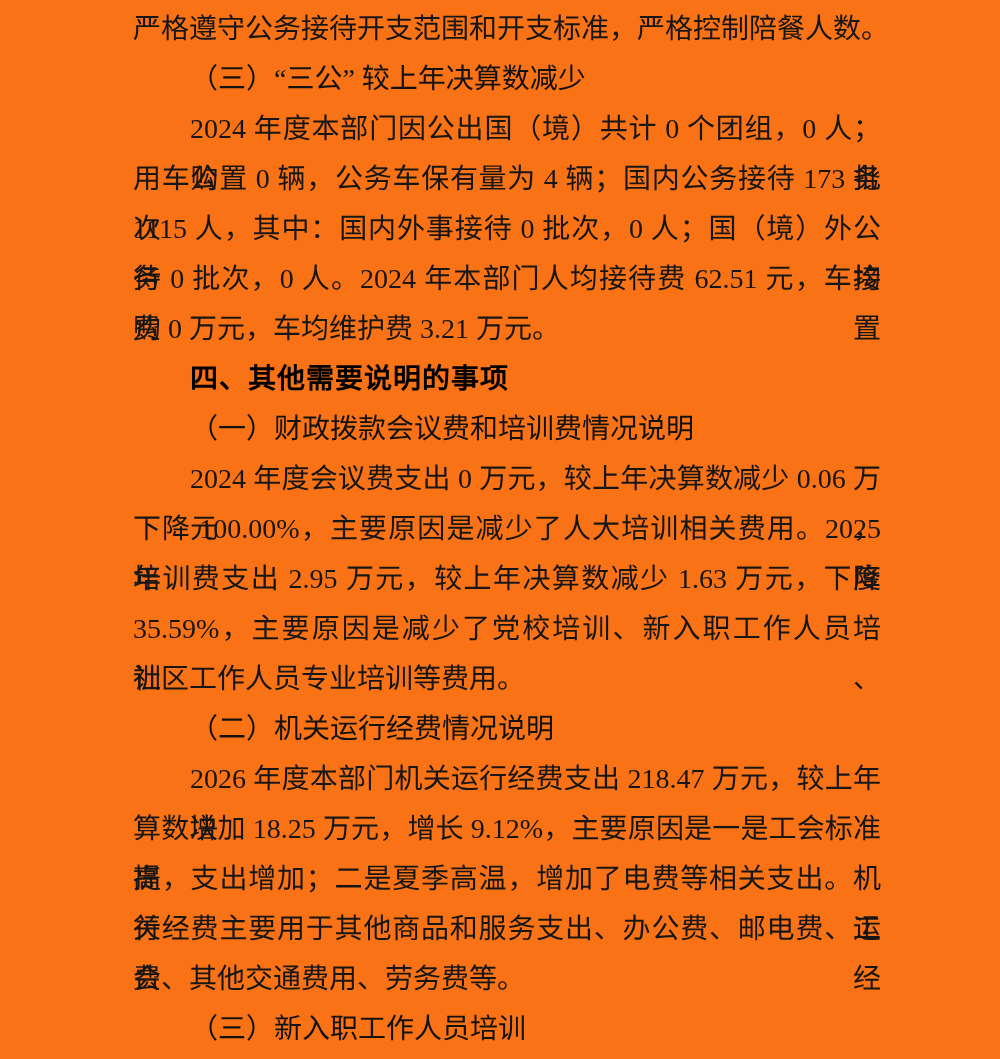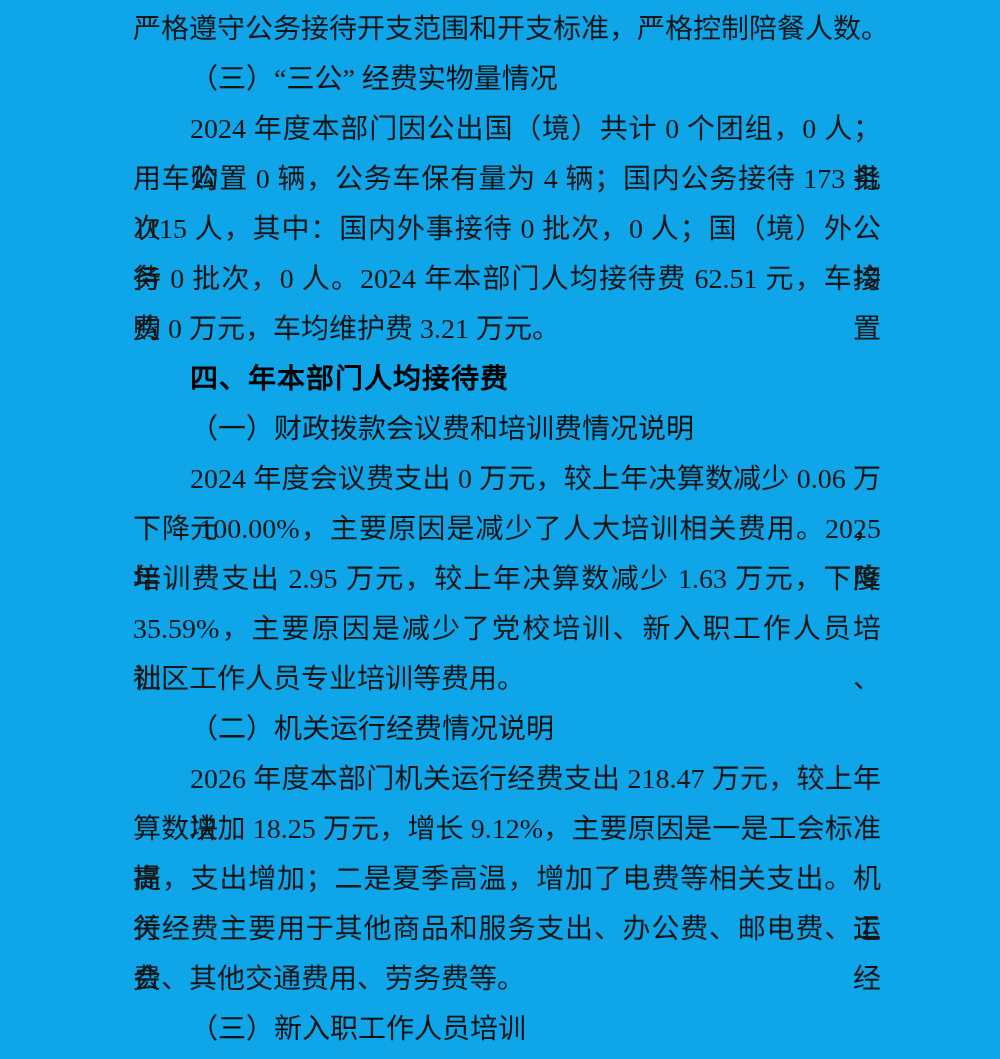--- a/index.html
+++ b/index.html
@@ -11,21 +11,21 @@
   body {
     width: 1000px;
     height: 1059px;
     overflow: hidden;
   }
   .page {
     box-sizing: border-box;
     width: 1000px;
     height: 1059px;
     padding: 4px 119px 0 133px;
-    background: #0ea5e9;
+    background: #f97316;
     font-family: "Liberation Serif", "DejaVu Serif", serif;
     color: #161616;
   }
   .line {
     height: 50px;
     line-height: 50px;
     font-size: 28px;
     white-space: nowrap;
     overflow: visible;
   }
@@ -52,29 +52,29 @@
     color: #121212;
   }
 </style>
 </head>
 <body>
 
 <div class="page">
 
   <div class="line">严格遵守公务接待开支范围和开支标准，严格控制陪餐人数。</div>
 
-  <div class="line h2 indent">（三）“三公” 经费实物量情况</div>
+  <div class="line h2 indent">（三）“三公” 较上年决算数减少</div>
 
   <div class="line j indent">2024 年度本部门因公出国（境）共计 0 个团组，0 人；公务</div>
   <div class="line j">用车购置 0 辆，公务车保有量为 4 辆；国内公务接待 173 批次</div>
   <div class="line j">1115 人，其中：国内外事接待 0 批次，0 人；国（境）外公务接</div>
   <div class="line j">待 0 批次，0 人。2024 年本部门人均接待费 62.51 元，车均购置</div>
   <div class="line">费 0 万元，车均维护费 3.21 万元。</div>
 
-  <div class="line h1 indent">四、年本部门人均接待费</div>
+  <div class="line h1 indent">四、其他需要说明的事项</div>
 
   <div class="line h2 indent">（一）财政拨款会议费和培训费情况说明</div>
 
   <div class="line j indent">2024 年度会议费支出 0 万元，较上年决算数减少 0.06 万元，</div>
   <div class="line j">下降 100.00%，主要原因是减少了人大培训相关费用。2025 年度</div>
   <div class="line j">培训费支出 2.95 万元，较上年决算数减少 1.63 万元，下降</div>
   <div class="line j">35.59%，主要原因是减少了党校培训、新入职工作人员培训、</div>
   <div class="line">社区工作人员专业培训等费用。</div>
 
   <div class="line h2 indent">（二）机关运行经费情况说明</div>

